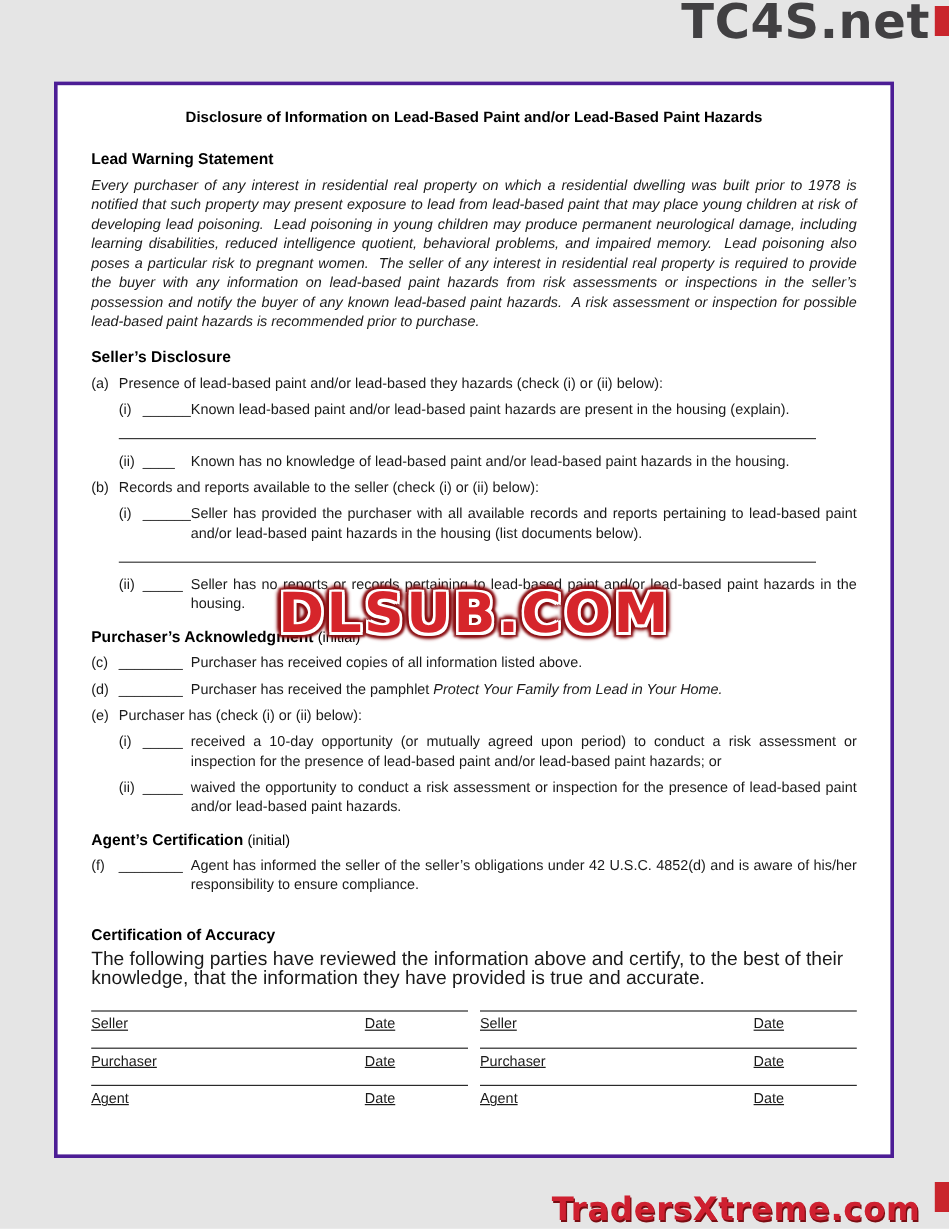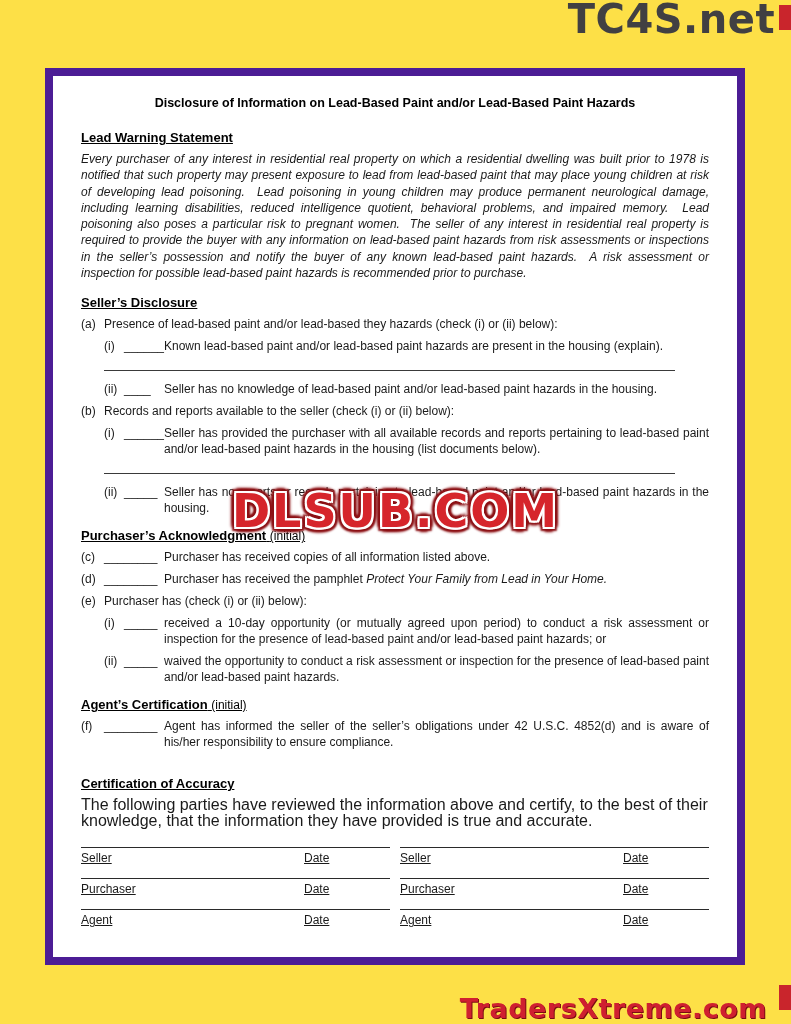--- a/index.html
+++ b/index.html
@@ -4,21 +4,21 @@
 <style>
   html, body { margin: 0; padding: 0; }
   body {
     width: 791px; height: 1024px;
     background: #ffffff;
     font-family: "Liberation Sans", sans-serif;
     position: relative;
     overflow: hidden;
     color: #1a1a1a;
   }
-  .page { position: absolute; inset: 0; background: #fde047; }
+  .page { position: absolute; inset: 0; background: #e5e5e5; }
 
   
   .wm-top {
     position: absolute; top: -4px; right: 16px;
     font-size: 40px; font-weight: bold; letter-spacing: 0.5px;
     color: #414042; z-index: 5;
     font-family: "DejaVu Sans", sans-serif;
   }
   .red-tab { position: absolute; width: 12px; height: 25px; background: #c9252c; z-index: 6; }
   .tab-top { top: 5px; right: 0; }
@@ -40,33 +40,32 @@
     font-size: 27px; font-weight: bold; letter-spacing: 0.5px;
     color: #cf2030; z-index: 5;
     text-shadow: 1px 1px 0 #7a0c12;
     font-family: "DejaVu Sans", sans-serif;
   }
 
   
   .form-box {
     position: absolute; left: 45px; top: 68px;
     width: 700px; height: 897px;
-    border: 8px solid #4c1d95;
+    border: 3px solid #4c1d95;
     background: #fff;
     padding: 20px 28px 0 28px;
     box-sizing: border-box;
   }
   .title {
     text-align: center; font-weight: bold; font-size: 12.5px;
     margin-bottom: 20px; color: #000;
   }
   .sec-heading {
     font-weight: bold; font-size: 13px; color: #000;
     margin-bottom: 6px;
-    text-decoration: underline;
   }
   .sec-heading .normal { font-weight: normal; font-size: 12px; }
   .warning {
     font-style: italic; font-size: 12px; line-height: 16.3px;
     text-align: justify; white-space: pre-wrap;
     margin: 0 0 14px 0;
   }
   .mt-sec { margin-top: 12px; }
   .mt-cert { margin-top: 26px; }
 
@@ -120,21 +119,21 @@
       <span>(i)</span>
       <span class="blank">______</span>
       <span class="cell-text">Known lead-based paint and/or lead-based paint hazards are present in the housing (explain).</span>
     </div>
 
     <div class="fill-line"></div>
 
     <div class="row row-l2">
       <span>(ii)</span>
       <span class="blank">____</span>
-      <span class="cell-text">Seller has no knowledge of lead-based paint and/or lead-based paint hazards in the housing.</span>
+      <span class="cell-text">Known has no knowledge of lead-based paint and/or lead-based paint hazards in the housing.</span>
     </div>
 
     <div class="row row-l1">
       <span>(b)</span>
       <span class="cell-text">Records and reports available to the seller (check (i) or (ii) below):</span>
     </div>
 
     <div class="row row-l2">
       <span>(i)</span>
       <span class="blank">______</span>

